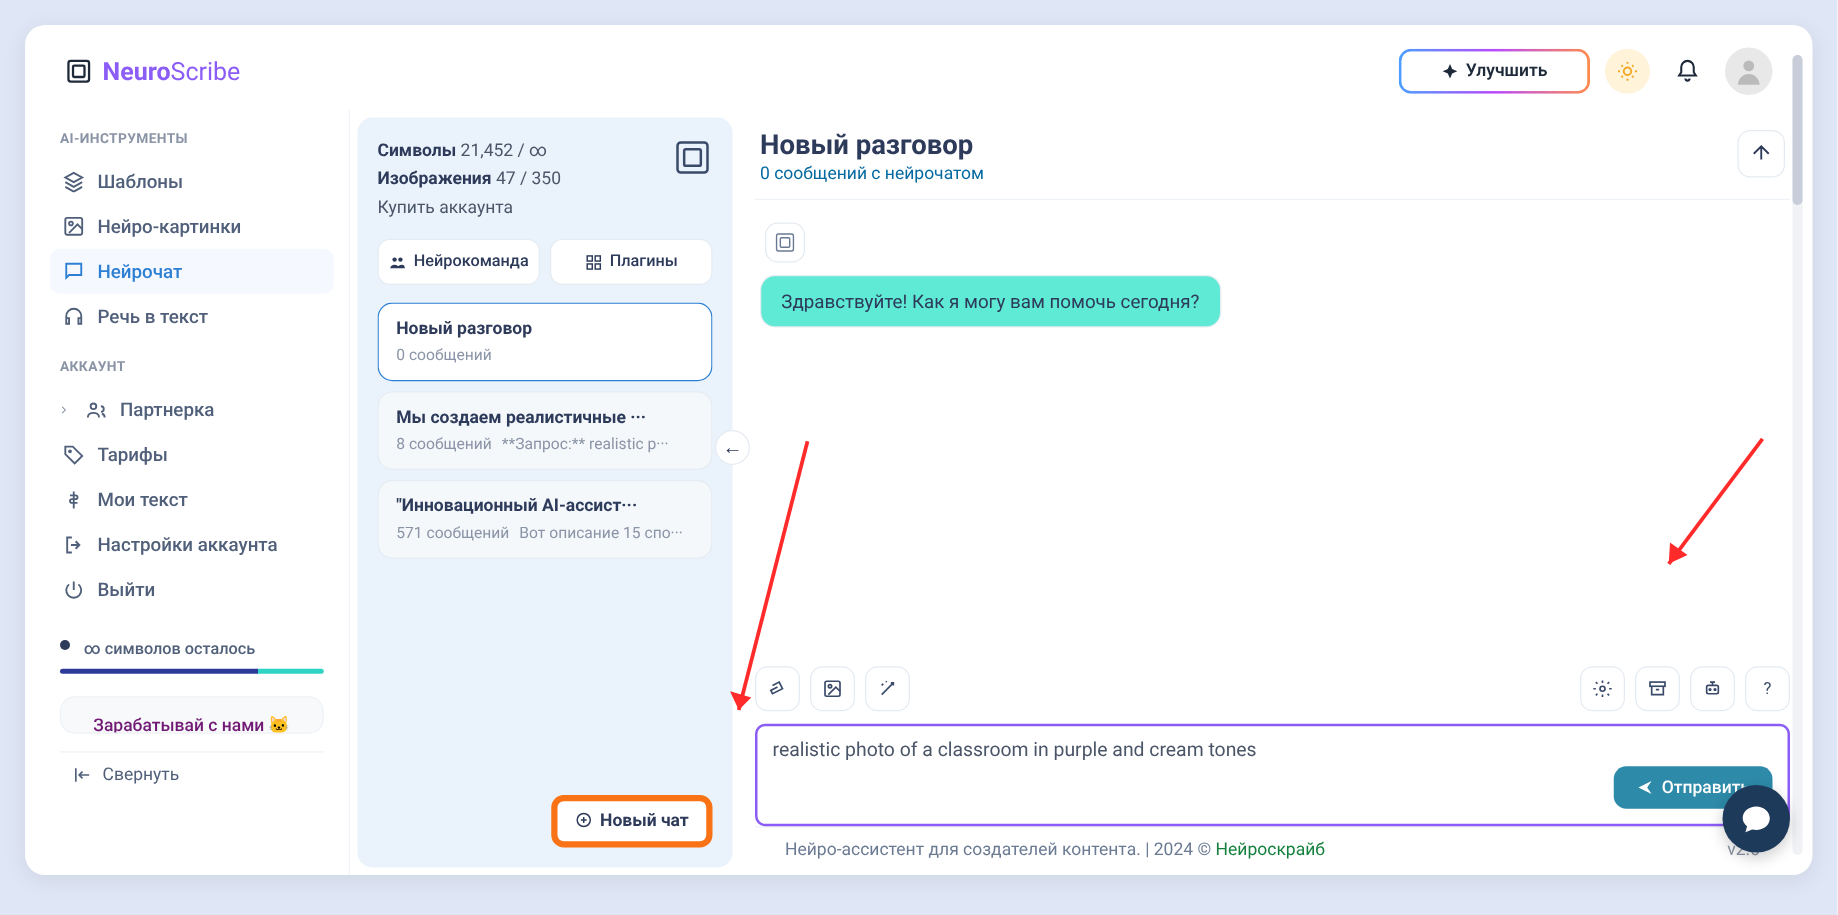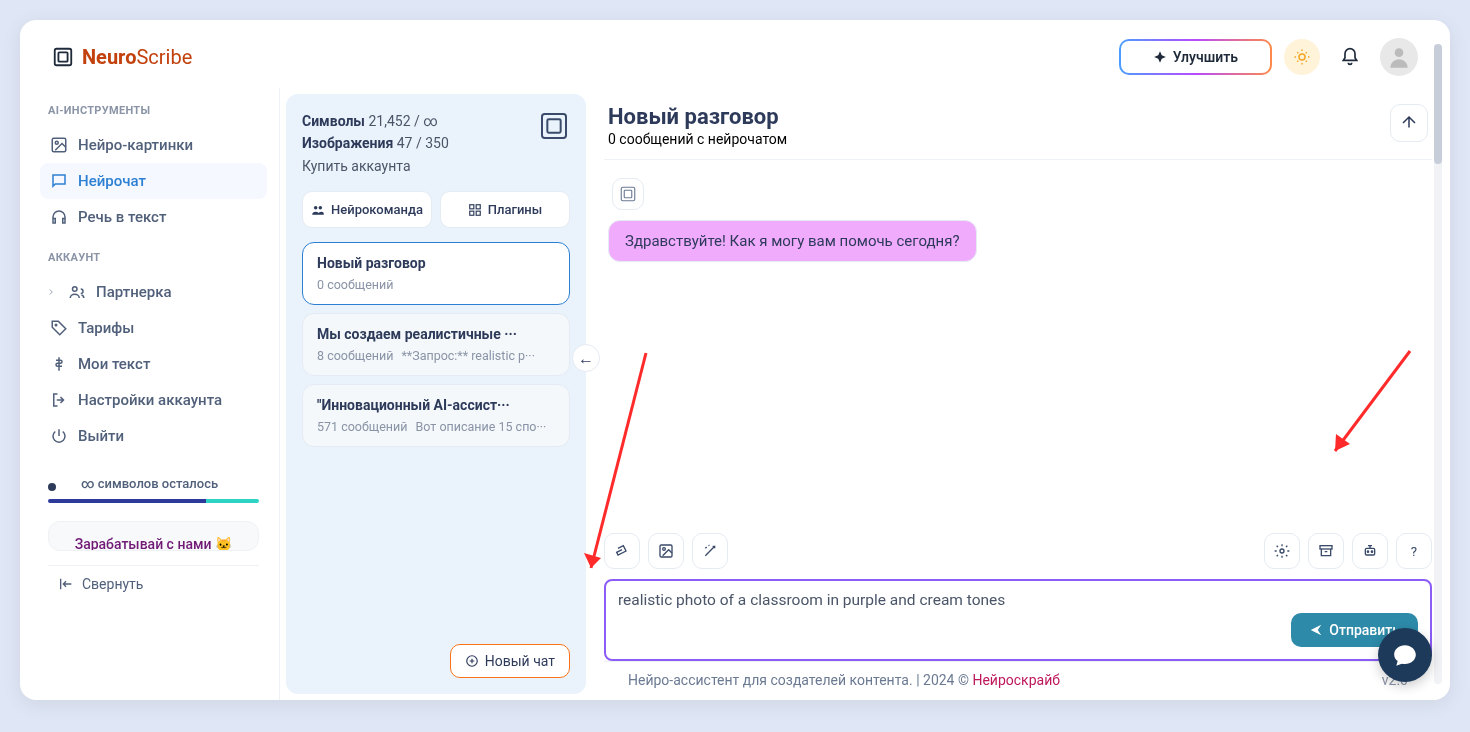--- a/index.html
+++ b/index.html
@@ -1,71 +1,71 @@
 <!DOCTYPE html>
 <html><head>
 <meta charset="utf-8">
 <style>
 * { margin:0; padding:0; box-sizing:border-box; font-family:-apple-system,BlinkMacSystemFont,"Segoe UI",Roboto,sans-serif; }
 body { background:#dfe6f5; padding:20px; width:1470px; height:732px; overflow:hidden; }
 .app { background:#fff; border-radius:16px; height:680px; display:flex; flex-direction:column; position:relative; box-shadow:0 4px 20px rgba(0,0,0,0.08); }
 .header { display:flex; align-items:center; justify-content:space-between; padding:18px 32px 12px 32px; }
-.logo { display:flex; align-items:center; gap:8px; font-size:20px; font-weight:700; color:#c2410c; }
+.logo { display:flex; align-items:center; gap:8px; font-size:20px; font-weight:700; color:#8b5cf6; }
 .logo svg { width:22px; height:22px; }
 .logo .light { font-weight:400; }
 .header-right { display:flex; align-items:center; gap:12px; }
 .upgrade-btn { display:flex; align-items:center; gap:6px; padding:8px 32px; border:2px solid transparent; border-radius:10px; background:linear-gradient(#fff,#fff) padding-box,linear-gradient(90deg,#4a9eff,#b84aff,#ff8a4a) border-box; color:#1e2a3a; font-weight:600; font-size:14px; cursor:pointer; }
 .icon-btn { width:36px; height:36px; border-radius:50%; display:flex; align-items:center; justify-content:center; background:transparent; border:none; cursor:pointer; color:#1e2a3a; }
 .icon-btn.sun { background:#fff3d9; color:#f5a623; }
 .avatar { width:38px; height:38px; border-radius:50%; background:#e8e8e8; display:flex; align-items:center; justify-content:center; }
 .avatar svg { width:26px; height:26px; fill:#bbb; }
 .body { display:flex; flex:1; overflow:hidden; }
 .sidebar { width:260px; padding:0 12px 12px 20px; display:flex; flex-direction:column; border-right:1px solid #eef1f5; overflow-y:auto; }
 .section-label { font-size:11px; font-weight:700; color:#8a94a6; letter-spacing:.3px; margin:16px 0 10px 8px; }
 .nav-item { display:flex; align-items:center; gap:10px; padding:9px 10px; border-radius:8px; color:#51607a; font-size:15px; font-weight:500; cursor:pointer; }
 .nav-item.active { color:#2d7fd3; background:#f5f9ff; }
 .nav-item svg { width:18px; height:18px; flex-shrink:0; }
 .nav-item .chev { width:10px; height:10px; margin-right:2px; margin-left:-4px; opacity:.7; }
 .credits { margin:22px 8px 0; }
-.credits-row { display:flex; align-items:flex-end; gap:25px; font-size:13px; color:#51607a; font-weight:500; }
+.credits-row { display:flex; align-items:flex-start; gap:11px; font-size:13px; color:#51607a; font-weight:500; }
 .credits-row .dot { width:8px; height:8px; border-radius:50%; background:#2d3a5a; }
 .progress { height:4px; background:linear-gradient(90deg,#2d3a9a 0%,#2d3a9a 75%,#2dd4c4 75%,#2dd4c4 100%); border-radius:2px; margin-top:8px; }
 .earn-card { margin:18px 8px 0; background:#f8f9fb; border:1px solid #eef1f5; border-radius:12px; padding:14px; font-size:14px; color:#701a75; font-weight:500; text-align:center; overflow:hidden; max-height:22px; }
 .collapse { display:flex; align-items:center; gap:8px; padding:10px; margin:14px 8px 0; font-size:14px; color:#51607a; cursor:pointer; border-top:1px solid #eef1f5; }
 .mid { width:300px; background:#eaf3fb; border-radius:12px; margin:6px 0 6px 6px; padding:16px; display:flex; flex-direction:column; position:relative; }
 .mid-stats { display:flex; justify-content:space-between; align-items:flex-start; }
 .stats-text { font-size:14px; color:#4a5568; line-height:1.6; }
 .stats-text b { font-weight:700; color:#2d3a5a; }
 .stats-text a { color:#4a5568; text-decoration:none; }
 .cube-icon { width:32px; height:32px; color:#3a4a6a; }
 .tab-row { display:flex; gap:8px; margin-top:14px; }
 .tab-chip { flex:1; background:#fff; border:1px solid #e5ebf2; border-radius:10px; padding:10px 6px; display:flex; align-items:center; justify-content:center; gap:6px; font-size:13px; font-weight:500; color:#2d3a5a; cursor:pointer; }
 .conv-list { margin-top:14px; display:flex; flex-direction:column; gap:8px; flex:1; overflow:hidden; }
 .conv-card { background:#fff; border:1px solid #e5ebf2; border-radius:12px; padding:12px 14px; cursor:pointer; }
 .conv-card.active { border:1.5px solid #2d7fd3; }
 .conv-card.dim { background:#f4f8fb; }
 .conv-title { font-size:14px; font-weight:700; color:#2d3a5a; white-space:nowrap; overflow:hidden; text-overflow:ellipsis; }
 .conv-sub { font-size:12.5px; color:#8a94a6; margin-top:6px; white-space:nowrap; overflow:hidden; text-overflow:ellipsis; }
 .conv-sub .prev { margin-left:8px; }
-.new-chat { align-self:flex-end; margin-top:auto; background:#fff; border:1px solid #f97316; border-radius:10px; padding:8px 14px; display:flex; align-items:center; gap:6px; font-size:14px; font-weight:400; color:#2d3a5a; cursor:pointer; }
+.new-chat { align-self:flex-end; margin-top:auto; background:#fff; border:5px solid #f97316; border-radius:10px; padding:8px 14px; display:flex; align-items:flex-start; gap:6px; font-size:14px; font-weight:700; color:#2d3a5a; cursor:pointer; }
 .main { flex:1; display:flex; flex-direction:column; padding:12px 18px 12px 18px; position:relative; }
 .chat-head { display:flex; justify-content:space-between; align-items:flex-start; padding:4px 4px 12px; border-bottom:1px solid #eef1f5; }
 .chat-title { font-size:22px; font-weight:700; color:#2d3a5a; }
-.chat-sub { font-size:14px; color:#000000; margin-top:2px; }
+.chat-sub { font-size:14px; color:#0369a1; margin-top:2px; }
 .share-btn { width:38px; height:38px; border:1px solid #e5ebf2; border-radius:10px; background:#fff; display:flex; align-items:center; justify-content:center; cursor:pointer; color:#2d3a5a; }
 .messages { flex:1; padding:18px 4px; }
 .bot-icon { width:32px; height:32px; border:1px solid #e5ebf2; border-radius:10px; display:flex; align-items:center; justify-content:center; margin-bottom:10px; margin-left:4px; color:#6b7a93; }
-.msg { display:inline-block; background:#f0abfc; border:1px solid #e5ebf2; border-radius:12px; padding:11px 16px; font-size:15px; color:#2d3a5a; }
+.msg { display:inline-block; background:#5eead4; border:1px solid #e5ebf2; border-radius:12px; padding:11px 16px; font-size:15px; color:#2d3a5a; }
 .toolbar { display:flex; align-items:center; gap:8px; padding:4px 0; }
 .tool { width:36px; height:36px; border:1px solid #e5ebf2; border-radius:10px; background:#fff; display:flex; align-items:center; justify-content:center; cursor:pointer; color:#3a4a6a; }
 .input-wrap { border:2px solid #8b5cf6; border-radius:8px; padding:10px 12px 10px 12px; margin-top:6px; position:relative; }
 .input-text { width:100%; border:none; outline:none; font-size:15.5px; color:#4a5568; resize:none; font-family:inherit; }
 .send-btn { position:absolute; right:12px; bottom:12px; background:#2d8aa8; color:#fff; border:none; border-radius:10px; padding:9px 18px; font-size:14px; font-weight:500; display:flex; align-items:center; gap:6px; cursor:pointer; }
 .footer { padding:10px 24px 0; font-size:14px; color:#6b7a93; border-top:1px solid #eef1f5; }
-.footer a { color:#be185d; text-decoration:none; }
+.footer a { color:#15803d; text-decoration:none; }
 .footer .ver { float:right; color:#8a94a6; }
 .collapse-handle { position:absolute; top:250px; right:-14px; width:28px; height:28px; background:#fff; border:1px solid #e5ebf2; border-radius:50%; display:flex; align-items:center; justify-content:center; cursor:pointer; font-size:16px; color:#2d3a5a; z-index:3; }
 .chat-bubble-fab { position:absolute; bottom:18px; right:18px; width:54px; height:54px; border-radius:50%; background:#1e3a5a; display:flex; align-items:center; justify-content:center; box-shadow:0 4px 12px rgba(0,0,0,.2); cursor:pointer; }
 .chat-bubble-fab svg { width:26px; height:26px; fill:#fff; }
 .arrow { position:absolute; pointer-events:none; z-index:5; }
 .arrow line { stroke:#ff2a2a; stroke-width:3; }
 .arrow polygon { fill:#ff2a2a; }
 .scrollbar { position:absolute; right:8px; top:24px; width:8px; height:640px; background:#f0f2f5; border-radius:4px; }
 .scrollbar .thumb { width:8px; height:120px; background:#c7ced9; border-radius:4px; }
 </style>
@@ -113,20 +113,26 @@
     </div>
   </div>
 
   <div class="body">
 
     <div class="sidebar">
       <div class="section-label">AI-ИНСТРУМЕНТЫ</div>
 
       <div class="nav-item">
         <svg viewBox="0 0 24 24" fill="none" stroke="currentColor" stroke-width="2">
+            <path d="M12 3l9 5-9 5-9-5 9-5zM3 13l9 5 9-5M3 18l9 5 9-5"></path>
+          </svg>
+        <span>Шаблоны</span>
+      </div>
+      <div class="nav-item">
+        <svg viewBox="0 0 24 24" fill="none" stroke="currentColor" stroke-width="2">
             <rect x="3" y="3" width="18" height="18" rx="2"></rect>
             <circle cx="9" cy="9" r="2"></circle>
             <path d="M21 15l-5-5-9 9"></path>
           </svg>
         <span>Нейро-картинки</span>
       </div>
       <div class="nav-item active">
         <svg viewBox="0 0 24 24" fill="none" stroke="currentColor" stroke-width="2">
             <path d="M4 4h16v12H7l-3 3V4z"></path>
           </svg>

